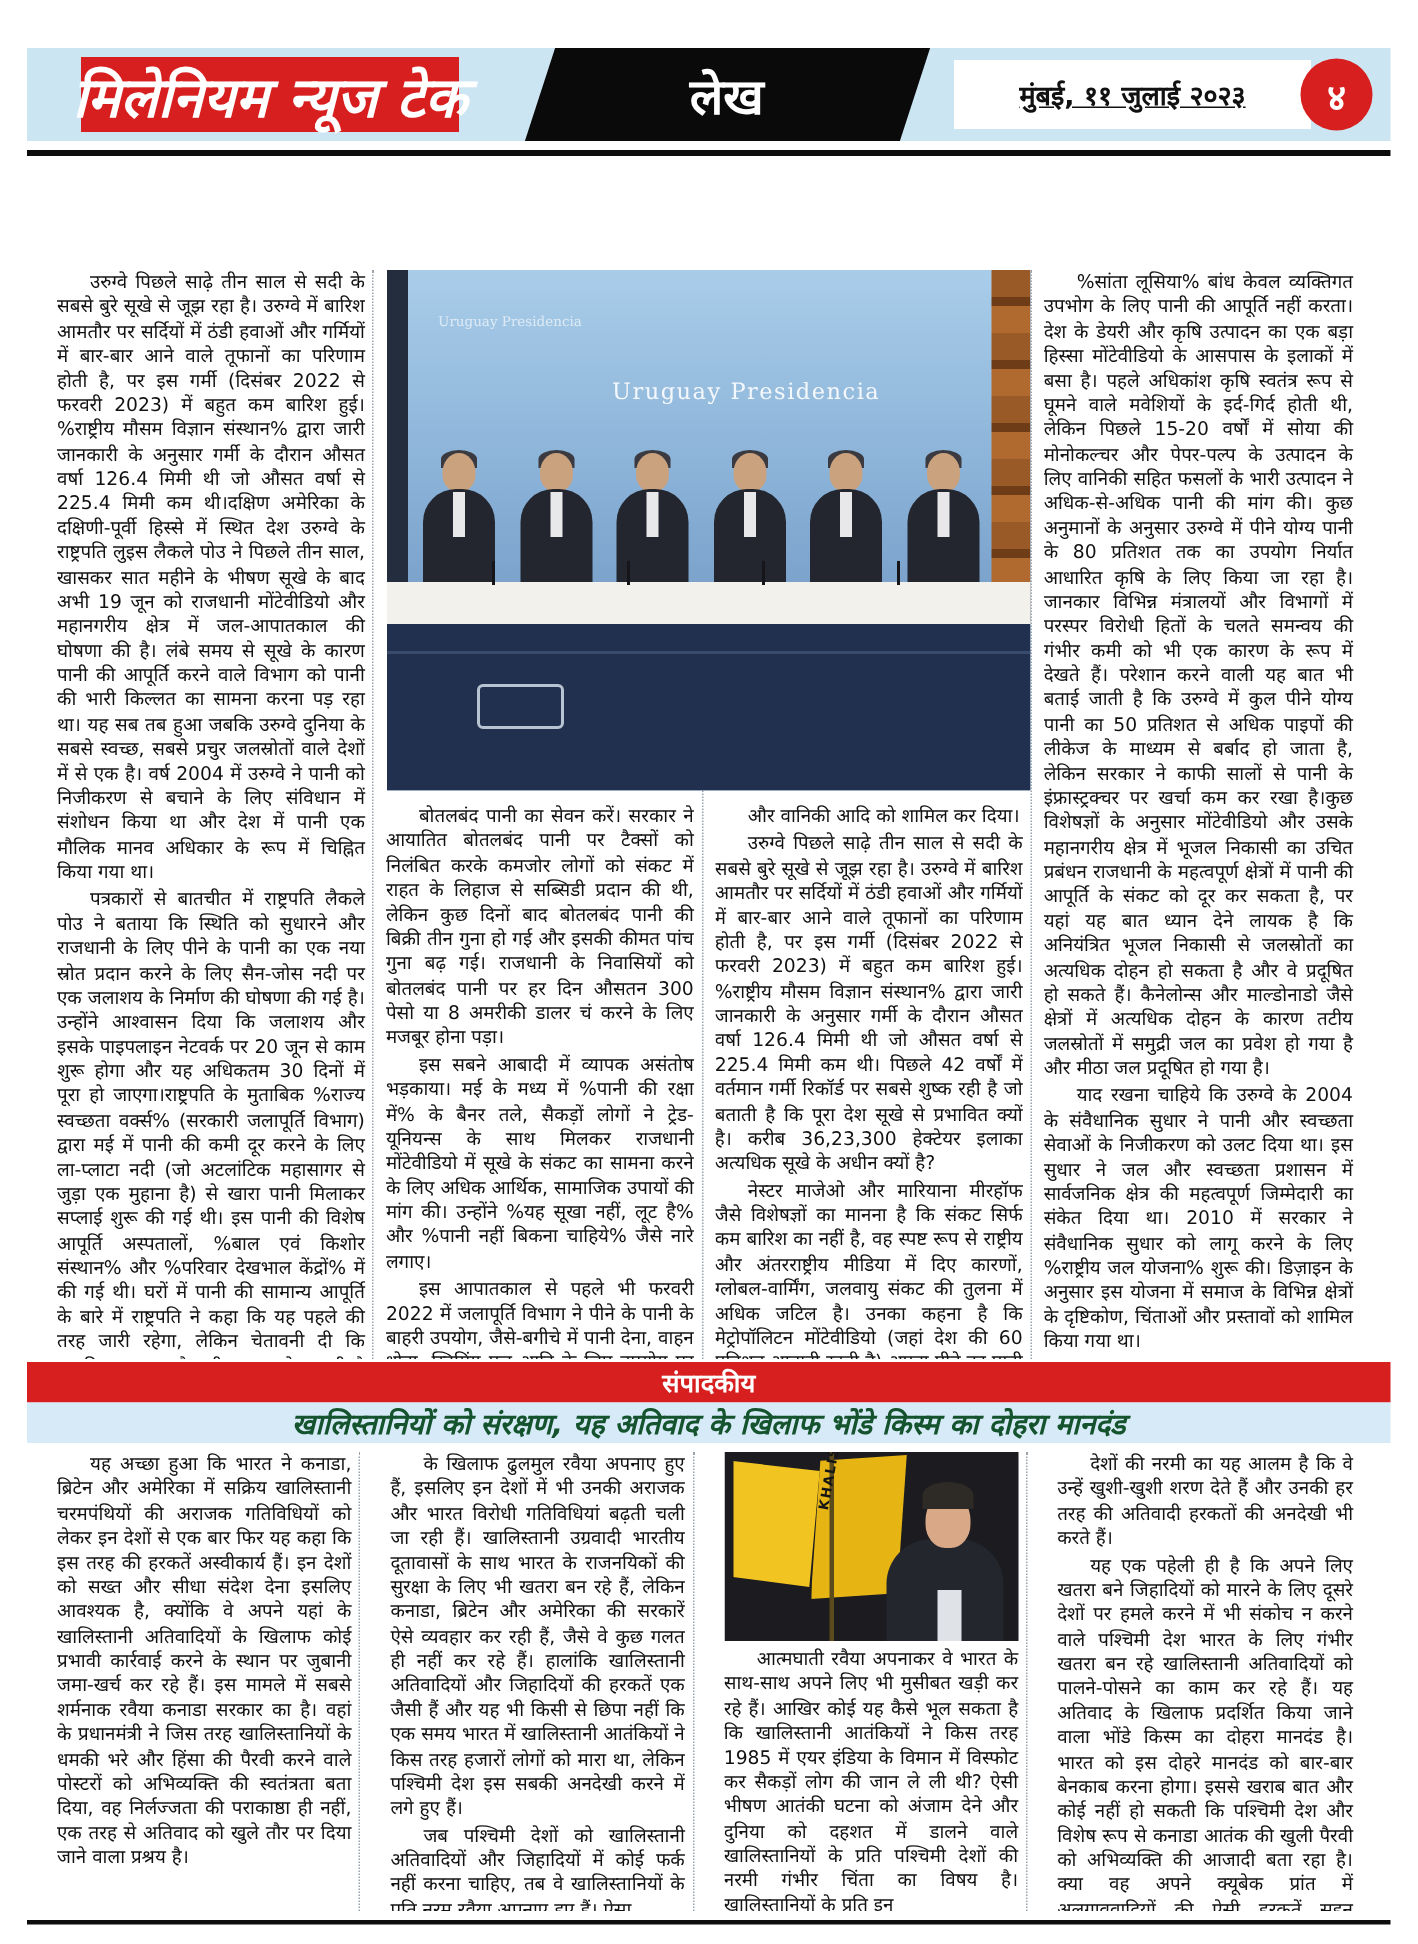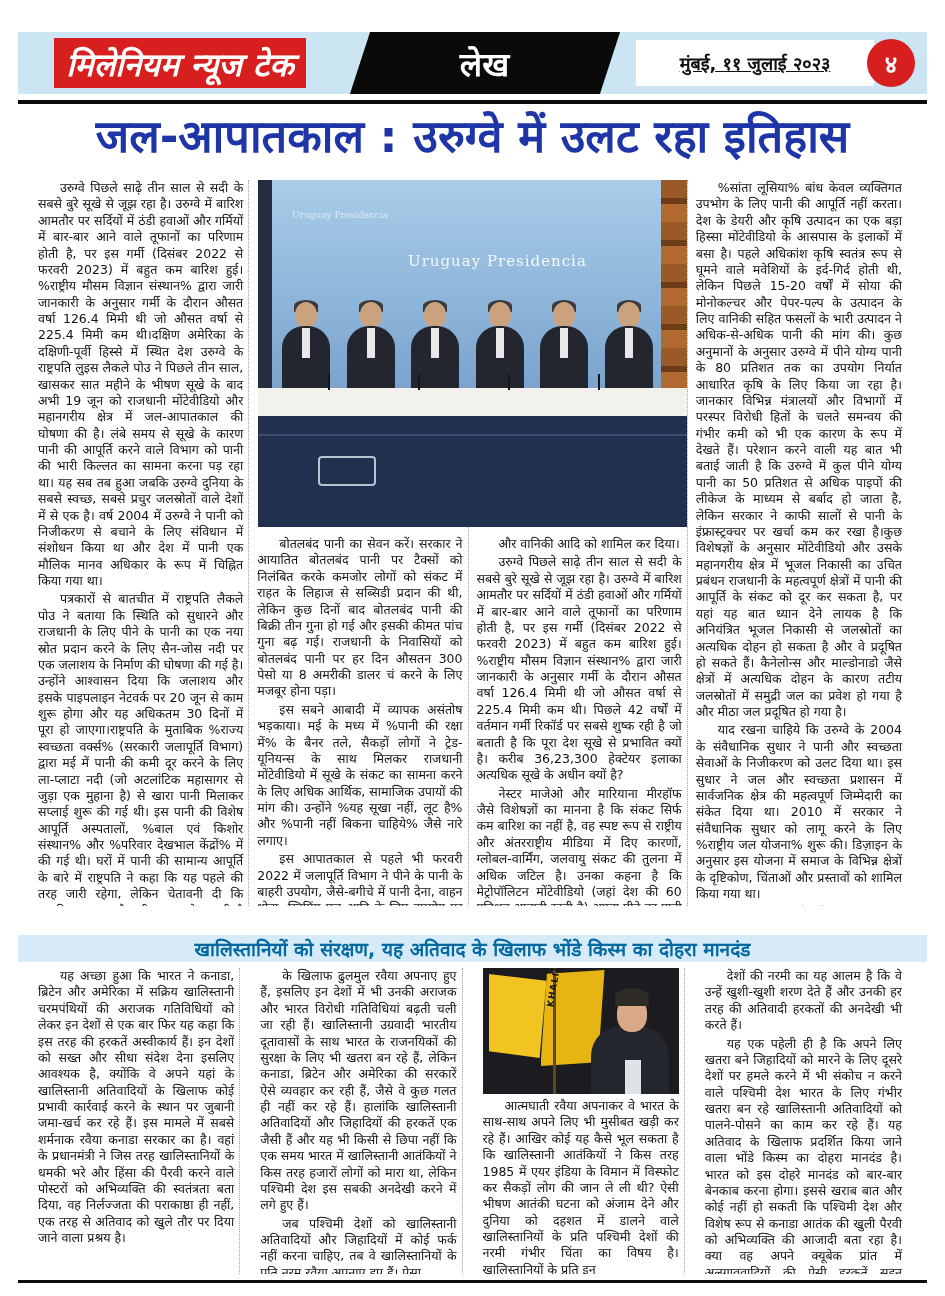--- a/index.html
+++ b/index.html
@@ -2,21 +2,21 @@
 <html><head>
 <meta charset="utf-8">
 <style>
   html,body{margin:0;padding:0;background:#ffffff;}
   .page{position:relative;width:945px;height:1296px;background:#ffffff;overflow:hidden;
         font-family:"DejaVu Sans","Liberation Sans",sans-serif;color:#111;}
   
   .top-band{position:absolute;top:32px;left:18px;right:18px;height:62px;background:#cbe5f3;}
   .brand-box{position:absolute;top:6px;left:36px;width:252px;height:50px;background:#d81f1f;
              display:flex;align-items:center;justify-content:center;}
-  .brand-box span{color:#fff;font-weight:bold;font-style:italic;font-size:32px;white-space:nowrap;}
+  .brand-box span{color:#fff;font-weight:bold;font-style:italic;font-size:37px;white-space:nowrap;}
   .section-slab{position:absolute;top:0;left:342px;width:250px;height:62px;background:#0a0a0a;
                 transform:skewX(-18deg);display:flex;align-items:center;justify-content:center;}
   .section-slab span{transform:skewX(18deg);color:#fff;font-weight:bold;font-size:33px;}
   .date-box{position:absolute;top:8px;left:618px;width:238px;height:46px;background:#ffffff;
             display:flex;align-items:center;justify-content:center;}
   .date-box span{font-weight:bold;font-size:18px;text-decoration:underline;white-space:nowrap;}
   .page-circle{position:absolute;top:7px;right:12px;width:48px;height:48px;border-radius:50%;
                background:#d81f1f;display:flex;align-items:center;justify-content:center;}
   .page-circle span{color:#fff;font-weight:bold;font-size:24px;}
   .header-rule{position:absolute;top:100px;left:18px;right:18px;height:4px;background:#0d0d0d;}
@@ -53,21 +53,21 @@
   .p1-front{position:absolute;top:236px;left:0;right:0;height:111px;background:#20304e;}
   .p1-emblem{position:absolute;top:40px;left:60px;width:54px;height:26px;border:2px solid #dfe8f2;
              border-radius:4px;opacity:.8;}
   .p1-front-line{position:absolute;top:18px;left:0;right:0;height:2px;background:#3a4c6e;}
   
   .edit-label-band{position:absolute;top:908px;left:18px;right:18px;height:27px;background:#d81f1f;
                    display:flex;align-items:center;justify-content:center;}
   .edit-label-band span{color:#fff;font-weight:bold;font-size:17px;}
   .edit-subhead-band{position:absolute;top:935px;left:18px;right:18px;height:27px;background:#d6ebf7;
                      display:flex;align-items:center;justify-content:center;}
-  .edit-subhead-band span{color:#0369a1;font-weight:bold;font-size:19px;}
+  .edit-subhead-band span{color:#14532d;font-weight:bold;font-size:19px;font-style:italic;}
   .edit-grid{position:absolute;top:968px;left:38px;width:869px;height:306px;
              display:grid;grid-template-columns:repeat(4,1fr);column-gap:20px;}
   
   .photo2{position:relative;width:100%;height:126px;background:#1b1b20;overflow:hidden;margin-bottom:4px;}
   .flag{position:absolute;background:#f2c421;}
   .flag.f1{top:6px;left:6px;width:58px;height:84px;clip-path:polygon(0 0,100% 8%,88% 100%,0 92%);}
   .flag.f2{top:2px;left:58px;width:64px;height:96px;clip-path:polygon(10% 4%,100% 0,90% 96%,0 100%);background:#e6b514;}
   .flag-text{position:absolute;top:38px;left:62px;transform:rotate(-80deg);transform-origin:left top;
              color:#151515;font-weight:bold;font-size:9px;letter-spacing:1px;}
   .pole{position:absolute;top:0;left:70px;width:3px;height:126px;background:#5a4a1c;}
@@ -93,21 +93,20 @@
     </div>
     <div class="date-box">
       <span>मुंबई, ११ जुलाई २०२३</span>
     </div>
     <div class="page-circle">
       <span>४</span>
     </div>
   </div>
   <div class="header-rule"></div>
 
-  <div class="main-headline">जल-आपातकाल : उरुग्वे में उलट रहा इतिहास</div>
 
   <div class="article-grid">
 
     <div class="col sep">
       <p>उरुग्वे पिछले साढ़े तीन साल से सदी के सबसे बुरे सूखे से जूझ रहा है। उरुग्वे में बारिश आमतौर पर सर्दियों में ठंडी हवाओं और गर्मियों में बार-बार आने वाले तूफानों का परिणाम होती है, पर इस गर्मी (दिसंबर 2022 से फरवरी 2023) में बहुत कम बारिश हुई। %राष्ट्रीय मौसम विज्ञान संस्थान% द्वारा जारी जानकारी के अनुसार गर्मी के दौरान औसत वर्षा 126.4 मिमी थी जो औसत वर्षा से 225.4 मिमी कम थी।दक्षिण अमेरिका के दक्षिणी-पूर्वी हिस्से में स्थित देश उरुग्वे के राष्ट्रपति लुइस लैकले पोउ ने पिछले तीन साल, खासकर सात महीने के भीषण सूखे के बाद अभी 19 जून को राजधानी मोंटेवीडियो और महानगरीय क्षेत्र में जल-आपातकाल की घोषणा की है। लंबे समय से सूखे के कारण पानी की आपूर्ति करने वाले विभाग को पानी की भारी किल्लत का सामना करना पड़ रहा था। यह सब तब हुआ जबकि उरुग्वे दुनिया के सबसे स्वच्छ, सबसे प्रचुर जलस्रोतों वाले देशों में से एक है। वर्ष 2004 में उरुग्वे ने पानी को निजीकरण से बचाने के लिए संविधान में संशोधन किया था और देश में पानी एक मौलिक मानव अधिकार के रूप में चिह्नित किया गया था।</p>
       <p>पत्रकारों से बातचीत में राष्ट्रपति लैकले पोउ ने बताया कि स्थिति को सुधारने और राजधानी के लिए पीने के पानी का एक नया स्रोत प्रदान करने के लिए सैन-जोस नदी पर एक जलाशय के निर्माण की घोषणा की गई है। उन्होंने आश्वासन दिया कि जलाशय और इसके पाइपलाइन नेटवर्क पर 20 जून से काम शुरू होगा और यह अधिकतम 30 दिनों में पूरा हो जाएगा।राष्ट्रपति के मुताबिक %राज्य स्वच्छता वर्क्स% (सरकारी जलापूर्ति विभाग) द्वारा मई में पानी की कमी दूर करने के लिए ला-प्लाटा नदी (जो अटलांटिक महासागर से जुड़ा एक मुहाना है) से खारा पानी मिलाकर सप्लाई शुरू की गई थी। इस पानी की विशेष आपूर्ति अस्पतालों, %बाल एवं किशोर संस्थान% और %परिवार देखभाल केंद्रों% में की गई थी। घरों में पानी की सामान्य आपूर्ति के बारे में राष्ट्रपति ने कहा कि यह पहले की तरह जारी रहेगा, लेकिन चेतावनी दी कि इसकी गुणवत्ता और भी खराब हो सकती है जिसके बारे में लोगों को प्रतिदिन सूचित किया जाएगा। इसके अलावा राष्ट्रपति ने आश्वासन दिया कि सरकार लगभग 21,000 कमजोर परिवारों को दो लीटर पानी की आपूर्ति मुफ्त करेगी।इसके पहले, %स्वास्थ्य मंत्रालय% ने %भोजन में नमक का उपयोग कम% करने के लिए लोगों से कहा था। उच्च रक्तचाप वाले व्यक्तियों, गुर्दे के बीमारों, शिशुओं और गर्भवती महिलाओं को सलाह दी गई थी कि वे सावधानी बरतें और</p>
     </div>
 
     <div class="col sep pad-photo">
       <p>बोतलबंद पानी का सेवन करें। सरकार ने आयातित बोतलबंद पानी पर टैक्सों को निलंबित करके कमजोर लोगों को संकट में राहत के लिहाज से सब्सिडी प्रदान की थी, लेकिन कुछ दिनों बाद बोतलबंद पानी की बिक्री तीन गुना हो गई और इसकी कीमत पांच गुना बढ़ गई। राजधानी के निवासियों को बोतलबंद पानी पर हर दिन औसतन 300 पेसो या 8 अमरीकी डालर चं करने के लिए मजबूर होना पड़ा।</p>
@@ -178,20 +177,23 @@
         <div class="p1-mic" style="left:250px"></div>
         <div class="p1-mic" style="left:340px"></div>
       </div>
       <div class="p1-front">
         <div class="p1-front-line"></div>
         <div class="p1-emblem"></div>
       </div>
     </div>
   </div>
 
+  <div class="edit-label-band">
+    <span>संपादकीय</span>
+  </div>
   <div class="edit-subhead-band">
     <span>खालिस्तानियों को संरक्षण, यह अतिवाद के खिलाफ भोंडे किस्म का दोहरा मानदंड</span>
   </div>
 
   <div class="edit-grid">
 
     <div class="col sep">
       <p>यह अच्छा हुआ कि भारत ने कनाडा, ब्रिटेन और अमेरिका में सक्रिय खालिस्तानी चरमपंथियों की अराजक गतिविधियों को लेकर इन देशों से एक बार फिर यह कहा कि इस तरह की हरकतें अस्वीकार्य हैं। इन देशों को सख्त और सीधा संदेश देना इसलिए आवश्यक है, क्योंकि वे अपने यहां के खालिस्तानी अतिवादियों के खिलाफ कोई प्रभावी कार्रवाई करने के स्थान पर जुबानी जमा-खर्च कर रहे हैं। इस मामले में सबसे शर्मनाक रवैया कनाडा सरकार का है। वहां के प्रधानमंत्री ने जिस तरह खालिस्तानियों के धमकी भरे और हिंसा की पैरवी करने वाले पोस्टरों को अभिव्यक्ति की स्वतंत्रता बता दिया, वह निर्लज्जता की पराकाष्ठा ही नहीं, एक तरह से अतिवाद को खुले तौर पर दिया जाने वाला प्रश्रय है।</p>
     </div>
 

